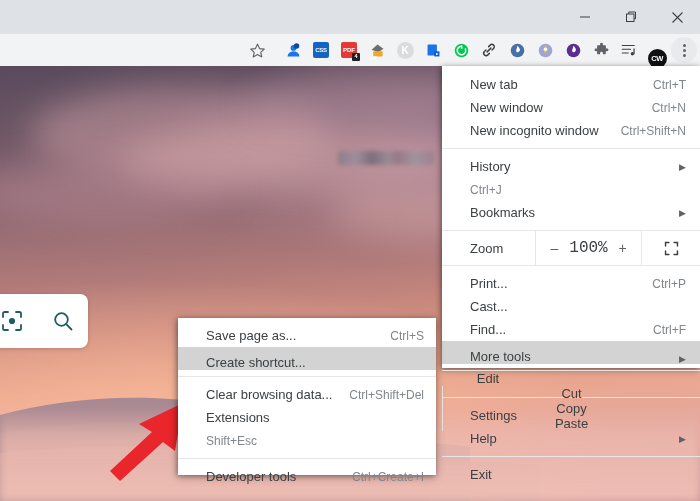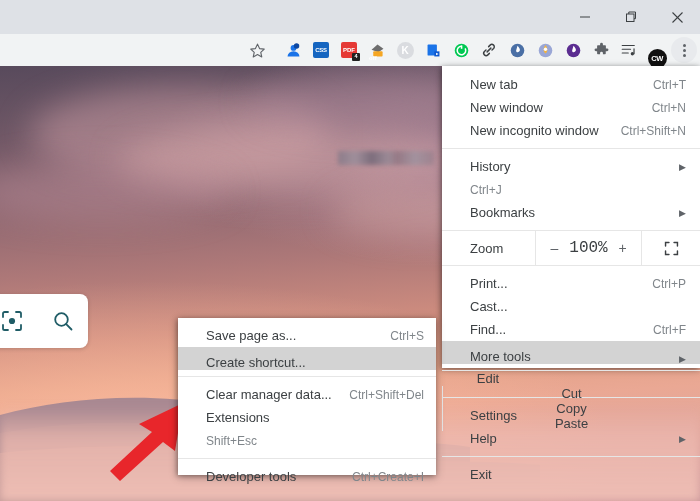--- a/index.html
+++ b/index.html
@@ -462,21 +462,21 @@
       <span class="acc">Ctrl+S</span>
     </div>
     <div class="mi hl">
       <span class="lbl">Create shortcut...</span>
       <span class="acc"></span>
     </div>
 
     <div class="sep"></div>
 
     <div class="mi">
-      <span class="lbl">Clear manager data...</span>
+      <span class="lbl">Clear browsing data...</span>
       <span class="acc">Ctrl+Shift+Del</span>
     </div>
     <div class="mi">
       <span class="lbl">Extensions</span>
       <span class="acc"></span>
     </div>
     <div class="mi">
       <span class="acc">Shift+Esc</span>
     </div>
 

